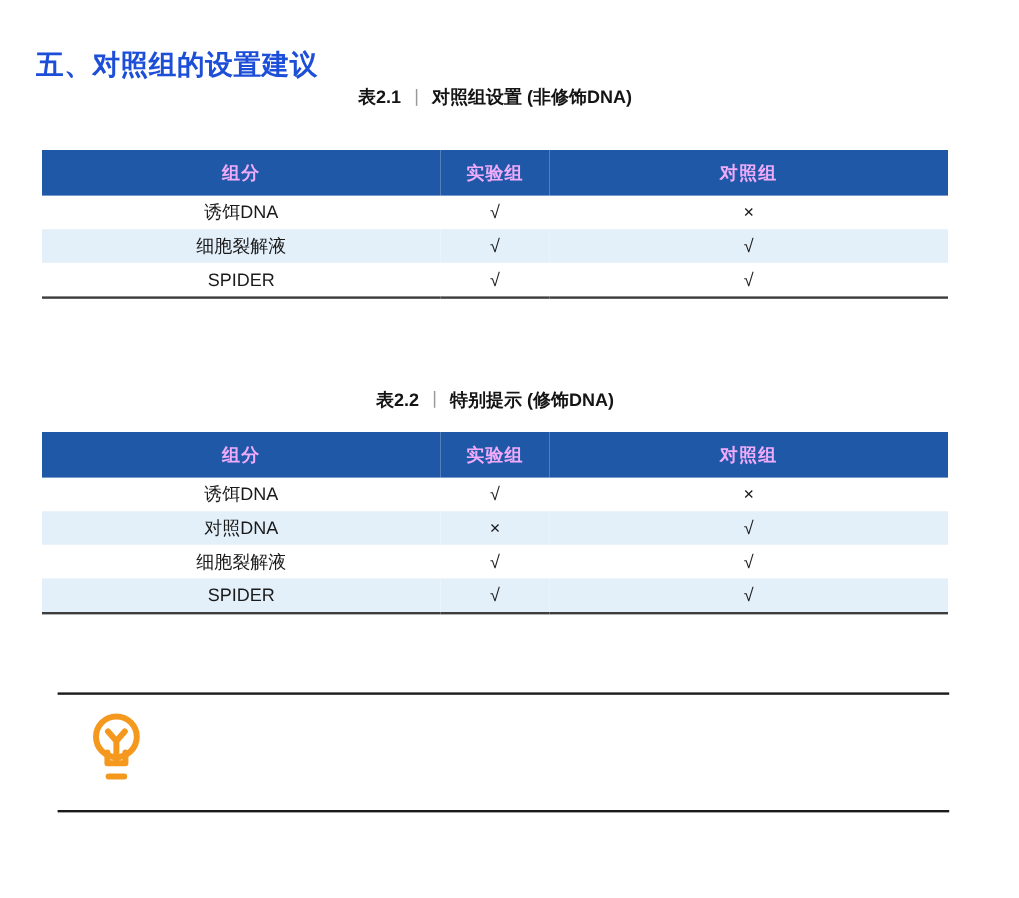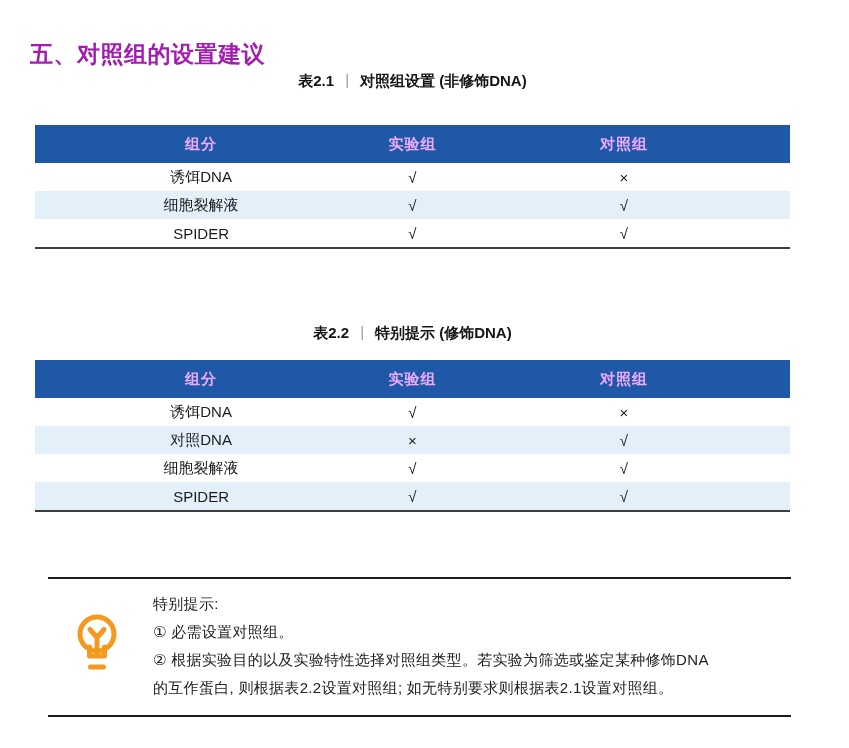--- a/index.html
+++ b/index.html
@@ -15,21 +15,21 @@
     color: #1a1a1a;
     overflow: hidden;
   }
   .page-title {
     position: absolute;
     left: 30px;
     top: 24px;
     font-size: 23px;
     font-weight: 700;
     letter-spacing: 0.5px;
-    color: #a21caf;
+    color: #1d4ed8;
   }
   .table-caption {
     position: absolute;
     left: 35px;
     width: 755px;
     text-align: center;
     font-size: 15px;
     font-weight: 700;
     color: #141414;
   }
@@ -191,20 +191,14 @@
 <div class="tip-box">
   <div class="tip-inner">
     <div class="tip-icon">
       <svg width="52" height="72" viewBox="0 0 52 72" fill="none" xmlns="http://www.w3.org/2000/svg">
         <circle cx="26" cy="24" r="17" stroke="#F5991E" stroke-width="5" fill="none"></circle>
         <path d="M18.5 37 L18.5 46 L33.5 46 L33.5 37" stroke="#F5991E" stroke-width="5" fill="none" stroke-linejoin="round" stroke-linecap="round"></path>
         <path d="M19 19.5 L26 27.5 L33 19.5 M26 27.5 L26 45" stroke="#F5991E" stroke-width="5" fill="none" stroke-linejoin="round" stroke-linecap="round"></path>
         <path d="M19.5 57 L32.5 57" stroke="#F5991E" stroke-width="5" stroke-linecap="round"></path>
       </svg>
     </div>
-    <div class="tip-text">
-      <p>特别提示:</p>
-      <p>① 必需设置对照组。</p>
-      <p>② 根据实验目的以及实验特性选择对照组类型。若实验为筛选或鉴定某种修饰DNA</p>
-      <p>的互作蛋白, 则根据表2.2设置对照组; 如无特别要求则根据表2.1设置对照组。</p>
-    </div>
   </div>
 </div>
 
 </body></html>

